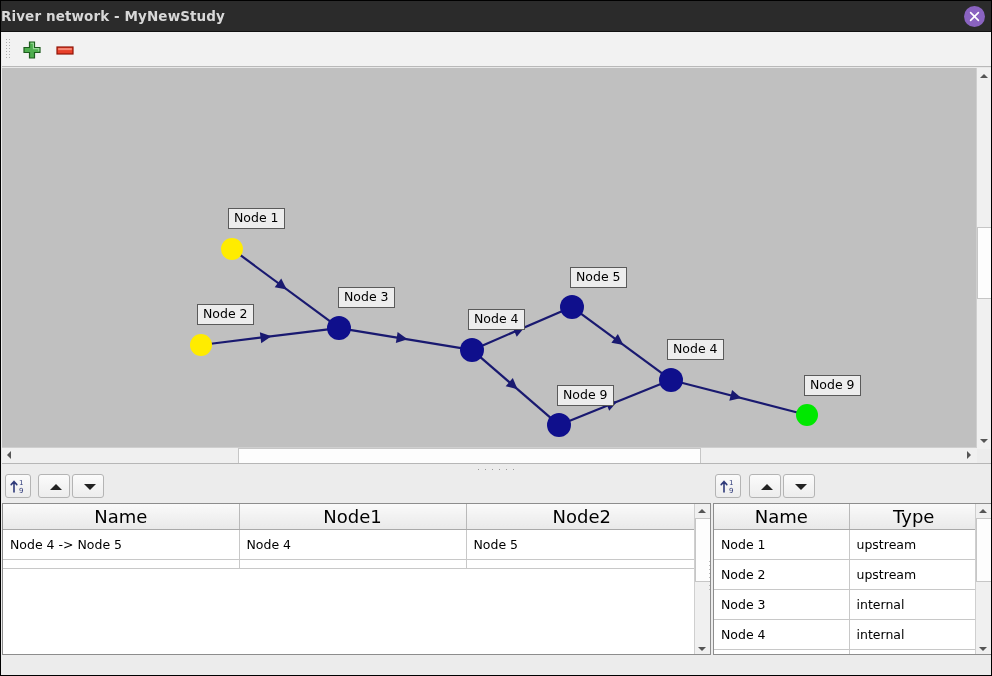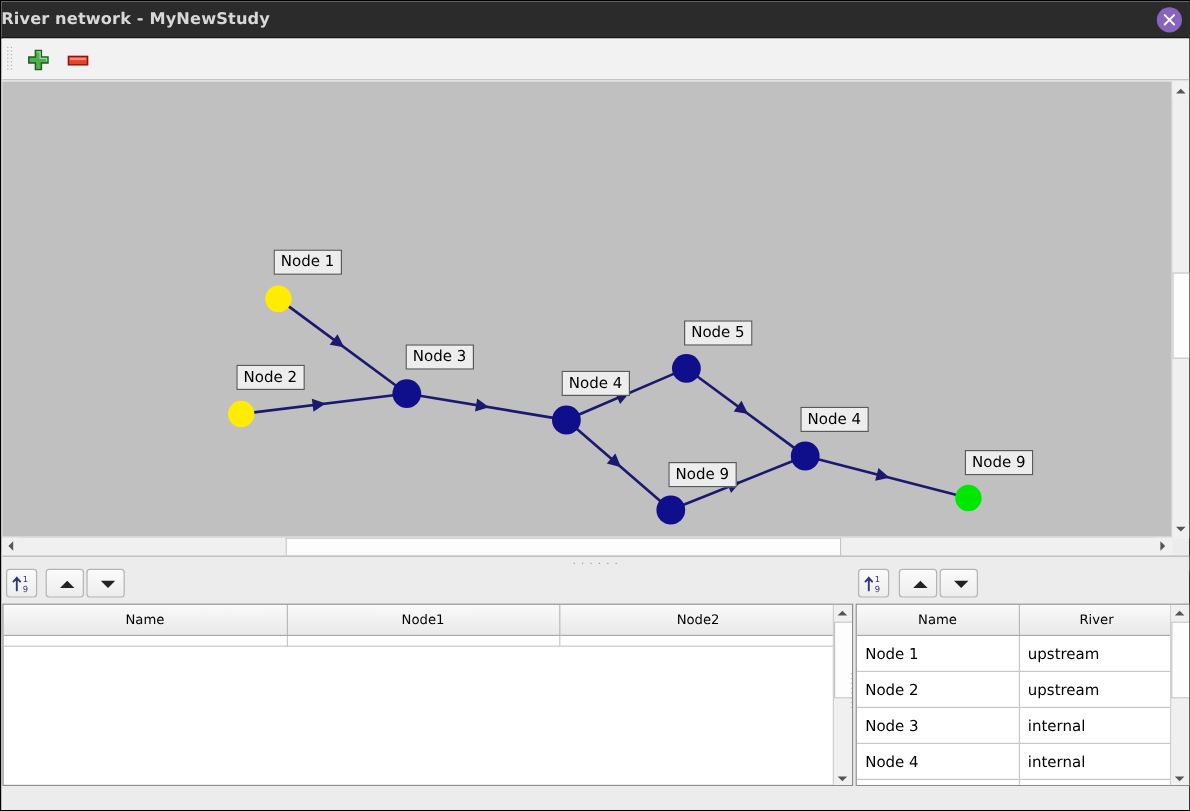--- a/index.html
+++ b/index.html
@@ -135,21 +135,21 @@
     background:#fff;
     border:1px solid #8d8d8d;
     box-sizing:border-box;
     overflow:hidden;
   }
   table.grid { border-collapse: collapse; table-layout: fixed; width:100%; }
   table.grid th {
     background: linear-gradient(to bottom,#fafafa,#e9e9e9);
     border-right:1px solid #b9b9b9;
     border-bottom:1px solid #a9a9a9;
-    font-size:11px; font-weight:normal; color:#000;
+    font-size:18px; font-weight:normal; color:#000;
     height:25px; text-align:center; padding:0;
   }
   table.grid th:last-child { border-right:none; }
   table.grid td {
     border-right:1px solid #c8c8c8;
     border-bottom:1px solid #c8c8c8;
     font-size:12.5px; color:#000;
     height:29px; padding:0 0 0 7px;
     background:#fff;
     white-space:nowrap; overflow:hidden;
@@ -306,20 +306,25 @@
             <col style="width:231px">
         </colgroup>
         <thead>
             <tr>
               <th>Name</th>
               <th>Node1</th>
               <th>Node2</th>
             </tr>
           </thead>
         <tbody>
+            <tr>
+              <td>Node 4 -&gt; Node 5</td>
+              <td>Node 4</td>
+              <td>Node 5</td>
+            </tr>
             <tr class="partial">
               <td></td>
               <td></td>
               <td></td>
             </tr>
           </tbody>
       </table>
     </div>
     <div class="pane-vsb" style="height:152px;">
       <div class="sb-arrow" style="left:0;top:0;width:14px;height:14px;">
@@ -362,21 +367,21 @@
   <div class="table-box" style="left:712px; top:502px; width:279px; height:152px;">
     <div style="position:absolute;left:0;top:0;width:264px;height:152px;overflow:hidden;">
       <table class="grid" id="right-grid">
         <colgroup>
             <col style="width:135px">
             <col style="width:129px">
           </colgroup>
         <thead>
             <tr>
               <th>Name</th>
-              <th>River</th>
+              <th>Type</th>
             </tr>
           </thead>
         <tbody>
             <tr>
               <td>Node 1</td>
               <td>upstream</td>
             </tr>
             <tr>
               <td>Node 2</td>
               <td>upstream</td>

